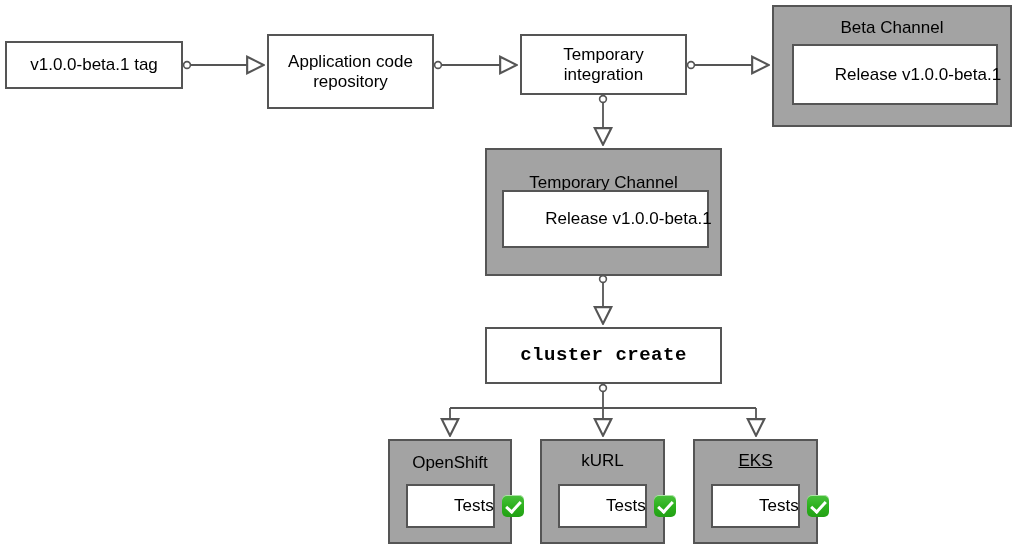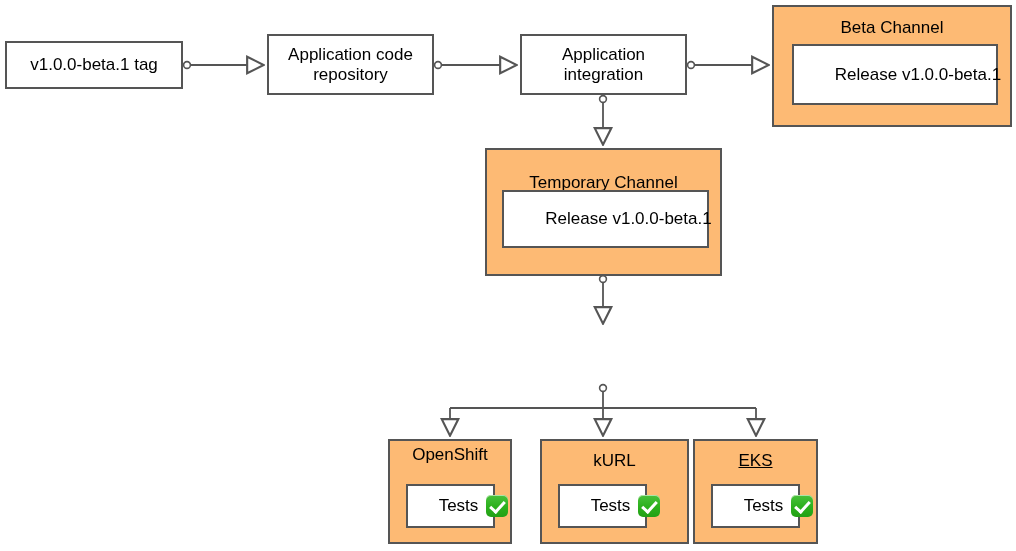--- a/index.html
+++ b/index.html
@@ -49,21 +49,21 @@
   .mono-node {
     font-family: "Liberation Mono", "DejaVu Sans Mono", monospace;
     font-weight: bold;
     font-size: 19px;
     letter-spacing: 0.5px;
   }
   .group-node {
     position: absolute;
     box-sizing: border-box;
     border: 2px solid #555555;
-    background: #fdba74;
+    background: #a3a3a3;
   }
   .group-title {
     position: absolute;
     left: 0;
     right: 0;
     text-align: center;
     font-size: 17px;
     white-space: nowrap;
   }
   .inner-box {
@@ -73,20 +73,21 @@
     background: #ffffff;
     display: flex;
     align-items: center;
     justify-content: center;
     font-size: 17px;
     white-space: nowrap;
     padding-left: 46px;
   }
   .tests-inner {
     gap: 8px;
+    justify-content: space-between;
   }
   .check-icon {
     display: inline-block;
     width: 22px;
     height: 22px;
     border-radius: 5px;
     background: linear-gradient(#49c13c, #2bb01c 55%, #23a015);
     box-shadow: inset 0 1px 0 rgba(255,255,255,0.55);
     position: relative;
     flex: 0 0 auto;
@@ -147,54 +148,57 @@
       <line x1="450" y1="408" x2="450" y2="434" stroke="#555555" stroke-width="1.8" marker-end="url(#arrow-open)"></line>
       <line x1="603" y1="408" x2="603" y2="434" stroke="#555555" stroke-width="1.8" marker-end="url(#arrow-open)"></line>
       <line x1="756" y1="408" x2="756" y2="434" stroke="#555555" stroke-width="1.8" marker-end="url(#arrow-open)"></line>
     </g>
   </svg>
 
   <div class="node plain-node" style="left:5px; top:41px; width:178px; height:48px;align-items:center;">
     <span class="node-label">v1.0.0-beta.1 tag</span>
   </div>
 
-  <div class="node plain-node" style="left:267px; top:34px; width:167px; height:61px;">
+  <div class="node plain-node" style="left:267px; top:34px; width:167px; height:75px;">
     <span class="node-label">Application code
 repository</span>
   </div>
 
   <div class="node plain-node" style="left:520px; top:34px; width:167px; height:61px;">
-    <span class="node-label">Application
+    <span class="node-label">Temporary
 integration</span>
   </div>
 
   <div class="group-node" style="left:772px; top:5px; width:240px; height:122px;">
     <div class="group-title" style="top:11px;">Beta Channel</div>
     <div class="inner-box" style="left:18px; top:37px; width:206px; height:61px;">
       <span>Release v1.0.0-beta.1</span>
     </div>
   </div>
 
   <div class="group-node" style="left:485px; top:148px; width:237px; height:128px;">
     <div class="group-title" style="top:11px;margin-top:12px;">Temporary Channel</div>
     <div class="inner-box" style="left:15px; top:40px; width:207px; height:58px;">
       <span>Release v1.0.0-beta.1</span>
     </div>
   </div>
 
+  <div class="node mono-node" style="left:485px; top:327px; width:237px; height:57px;">
+    <span class="node-label">cluster create</span>
+  </div>
 
   <div class="group-node" style="left:388px; top:439px; width:124px; height:105px;">
-    <div class="group-title" style="top:4px;">OpenShift</div>
+    <div class="group-title" style="top:12px;">OpenShift</div>
     <div class="inner-box tests-inner" style="left:16px; top:43px; width:89px; height:44px;">
       <span>Tests</span>
       <span class="check-icon"></span>
     </div>
   </div>
 
-  <div class="group-node" style="left:540px; top:439px; width:149px; height:105px;">
+  <div class="group-node" style="left:540px; top:439px; width:125px; height:105px;">
     <div class="group-title" style="top:10px;">kURL</div>
     <div class="inner-box tests-inner" style="left:16px; top:43px; width:89px; height:44px;">
       <span>Tests</span>
       <span class="check-icon"></span>
     </div>
   </div>
 
   <div class="group-node" style="left:693px; top:439px; width:125px; height:105px;">
     <div class="group-title" style="top:10px;text-decoration:underline;">EKS</div>
     <div class="inner-box tests-inner" style="left:16px; top:43px; width:89px; height:44px;">

